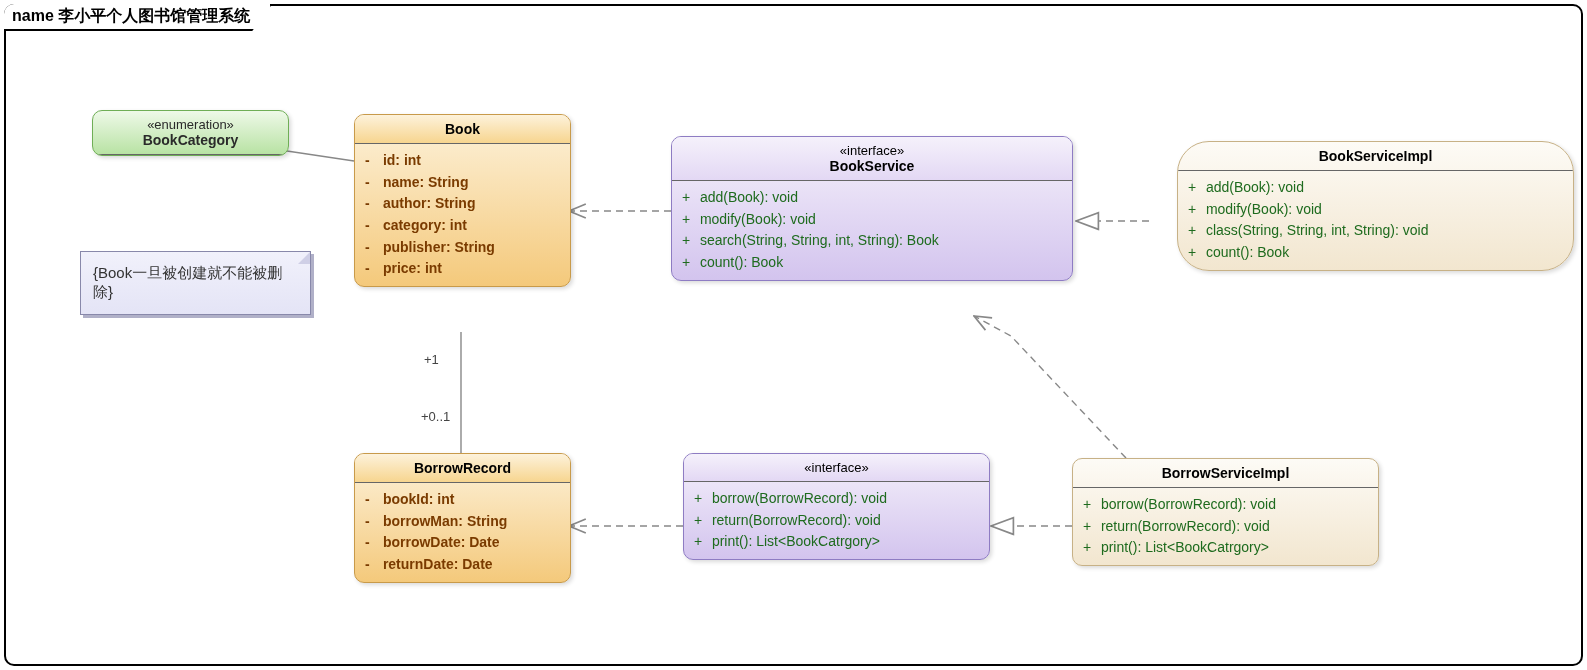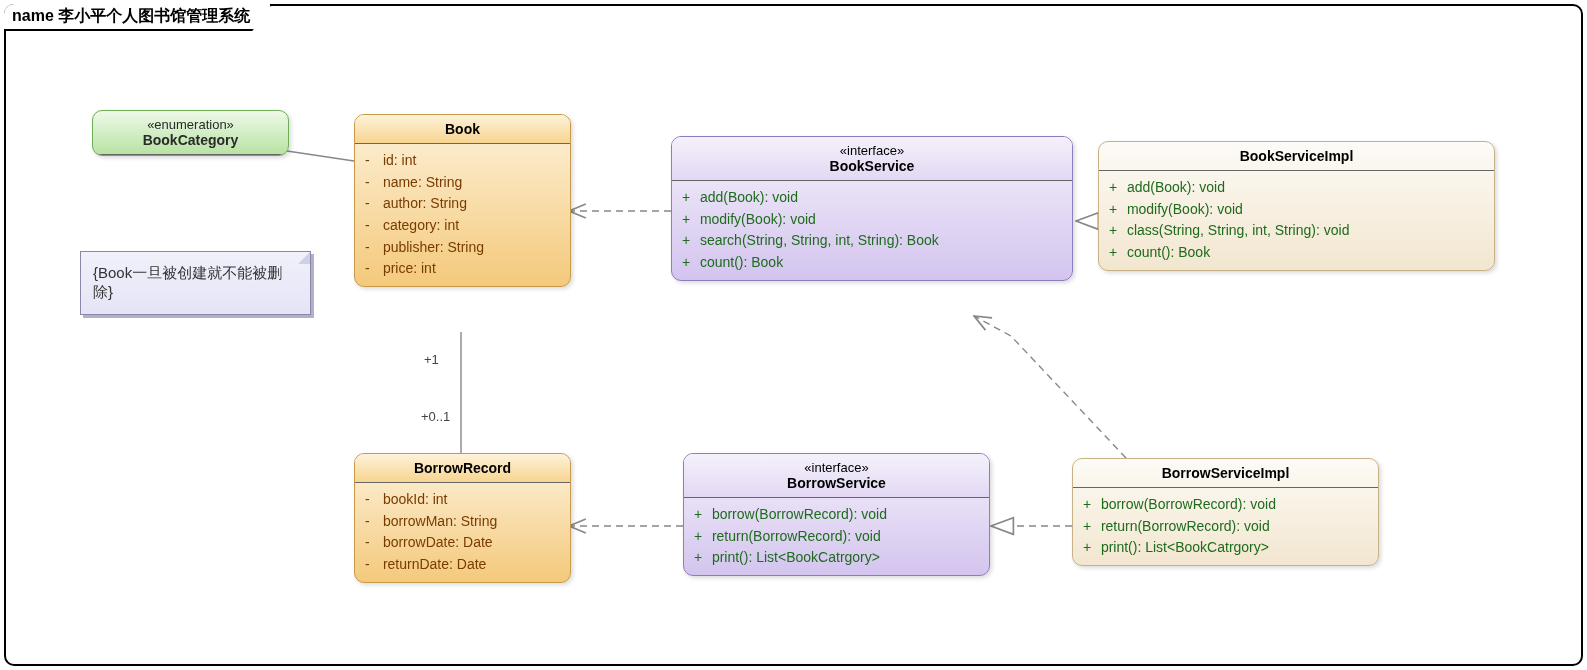--- a/index.html
+++ b/index.html
@@ -49,21 +49,21 @@
     font-weight: normal;
     font-size: 13px;
   }
   .node .body {
     padding: 6px 10px;
   }
   .row { white-space: nowrap; line-height: 1.55; }
   .vis { display:inline-block; width:14px; }
   .orange { background: linear-gradient(to bottom, #fdf2db, #f4c97b); border-color:#c89a4a; }
   .orange .head { background: linear-gradient(to bottom, #fdf2db, #f7d58f); }
-  .orange .row, .orange .vis { color:#7a3b00; }
+  .orange .row, .orange .vis { color:#7a3b00;font-weight:bold; }
   .green  { background: linear-gradient(to bottom, #eef9e8, #b7e2a2); border-color:#6fae56; }
   .green .stereo, .green .head { color:#2a2a2a; }
   .purple { background: linear-gradient(to bottom, #f5f1fb, #d3c4ee); border-color:#8e7cc3; }
   .purple .head { background: linear-gradient(to bottom, #f5f1fb, #e3d8f4); }
   .purple .row, .purple .vis { color:#1e6b1e; }
   .cream  { background: linear-gradient(to bottom, #fdfbf6, #f2e6cf); border-color:#c7b186; }
   .cream .row, .cream .vis { color:#1e6b1e; }
   .note {
     position: absolute;
     background: linear-gradient(to bottom, #f1f1fb, #e4e4f6);
@@ -150,21 +150,21 @@
       <div>BookService</div>
     </div>
     <div class="body">
         <div class="row"><span class="vis">+</span><span>  add(Book): void</span></div>
         <div class="row"><span class="vis">+</span><span>  modify(Book): void</span></div>
         <div class="row"><span class="vis">+</span><span>  search(String, String, int, String): Book</span></div>
         <div class="row"><span class="vis">+</span><span>  count(): Book</span></div>
       </div>
   </div>
 
-  <div class="node cream" style="left:1092px; top:135px; width:395px;">
+  <div class="node cream" style="left:1171px; top:135px; width:395px;border-radius:32px;">
     <div class="head"><span>BookServiceImpl</span></div>
     <div class="body">
         <div class="row"><span class="vis">+</span><span>  add(Book): void</span></div>
         <div class="row"><span class="vis">+</span><span>  modify(Book): void</span></div>
         <div class="row"><span class="vis">+</span><span>  class(String, String, int, String): void</span></div>
         <div class="row"><span class="vis">+</span><span>  count(): Book</span></div>
       </div>
   </div>
 
   <div class="mult" style="left:418px; top:346px;">+1</div>
@@ -176,21 +176,20 @@
         <div class="row"><span class="vis">-</span><span>  bookId: int</span></div>
         <div class="row"><span class="vis">-</span><span>  borrowMan: String</span></div>
         <div class="row"><span class="vis">-</span><span>  borrowDate: Date</span></div>
         <div class="row"><span class="vis">-</span><span>  returnDate: Date</span></div>
       </div>
   </div>
 
   <div class="node purple" style="left:677px; top:447px; width:305px;">
     <div class="head">
       <div class="stereo">«interface»</div>
-      <div>BorrowService</div>
     </div>
     <div class="body">
         <div class="row"><span class="vis">+</span><span>  borrow(BorrowRecord): void</span></div>
         <div class="row"><span class="vis">+</span><span>  return(BorrowRecord): void</span></div>
         <div class="row"><span class="vis">+</span><span>  print(): List&lt;BookCatrgory&gt;</span></div>
       </div>
   </div>
 
   <div class="node cream" style="left:1066px; top:452px; width:305px;">
     <div class="head"><span>BorrowServiceImpl</span></div>

